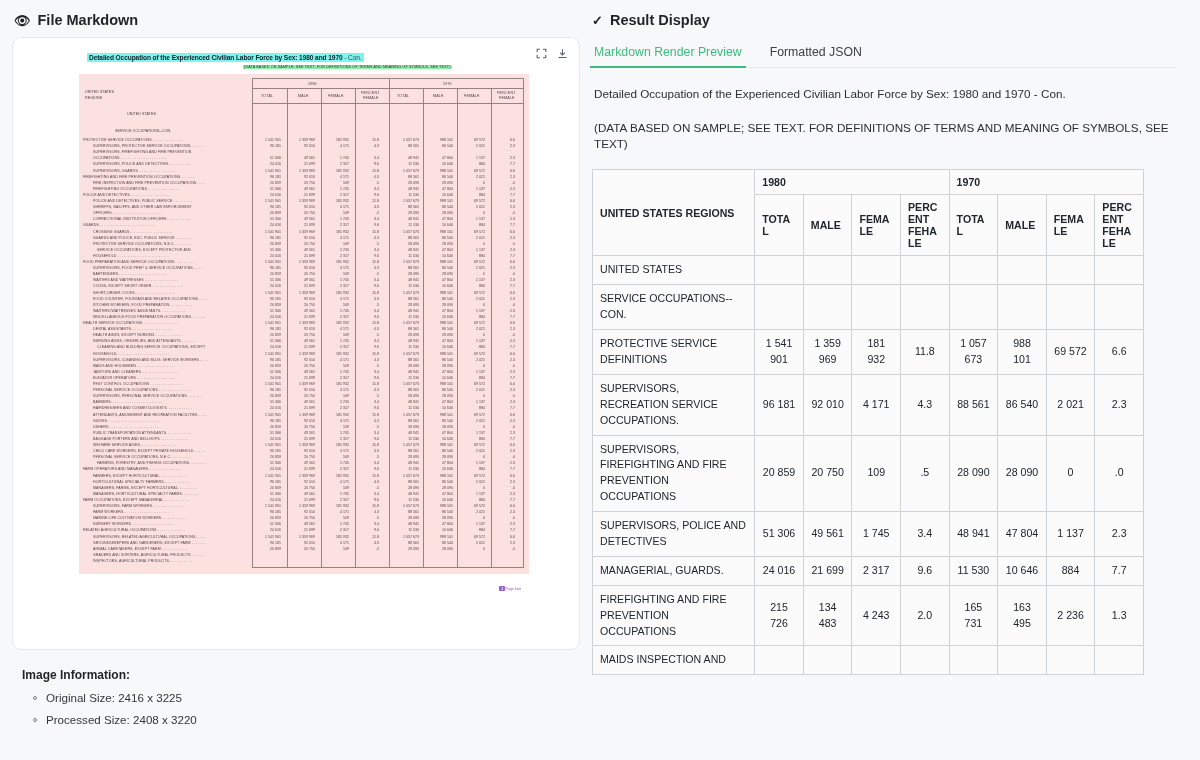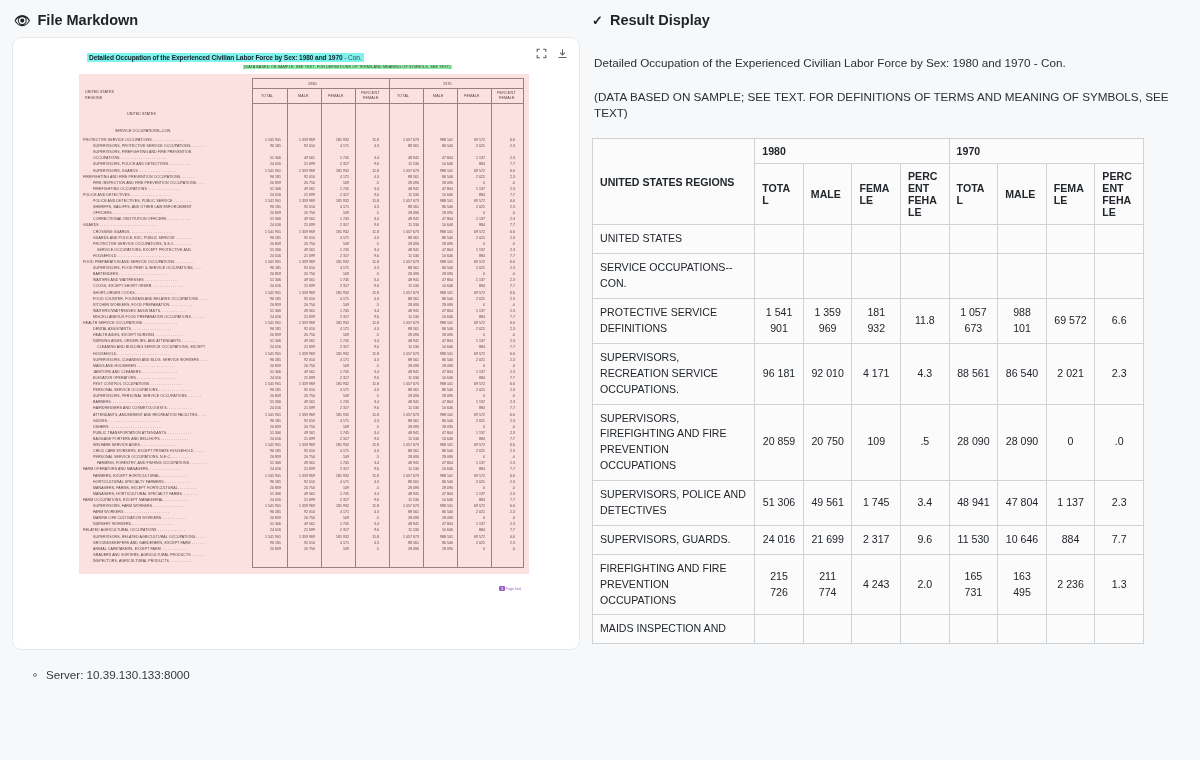--- a/index.html
+++ b/index.html
@@ -910,36 +910,45 @@
 
           <div class="page-foot">
             <span class="pf-badge">1</span>
             <span class="pf-label">Page foot</span>
           </div>
         </div>
       </div>
     </div>
 
     <div class="image-info">
+      <h4>Image Information:</h4>
       <ul id="info-list">
           <li>
             <span class="bullet"></span>
-            <span>Server: 10.39.130.133:8000</span>
+            <span>Original Size: 2416 x 3225</span>
+          </li>
+          <li>
+            <span class="bullet"></span>
+            <span>Processed Size: 2408 x 3220</span>
           </li>
         </ul>
     </div>
   </div>
 
   <div class="right-panel">
 
     <div class="panel-header">
       <span class="icon">✓</span>
       <span>Result Display</span>
     </div>
 
+    <div class="tabs">
+      <div class="tab active">Markdown Render Preview</div>
+      <div class="tab">Formatted JSON</div>
+    </div>
 
     <div class="md-area">
       <p class="md-p">Detailed Occupation of the Experienced Civilian Labor Force by Sex: 1980 and 1970 - Con.</p>
       <p class="md-p">(DATA BASED ON SAMPLE; SEE TEXT. FOR DEFINITIONS OF TERMS AND MEANING OF SYMBOLS, SEE TEXT)</p>
 
       <table class="md-table">
         <colgroup>
           <col class="c-label">
             <col class="c-num">
             <col class="c-num">
@@ -1028,34 +1037,34 @@
               <td class="num">51 306</td>
               <td class="num">49 561</td>
               <td class="num">1 745</td>
               <td class="num">3.4</td>
               <td class="num">48 941</td>
               <td class="num">47 804</td>
               <td class="num">1 137</td>
               <td class="num">2.3</td>
             </tr>
             <tr>
-              <td class="lbl">SUPERVISORS, GUARDS.</td>
+              <td class="lbl">MANAGERIAL, GUARDS.</td>
               <td class="num">24 016</td>
               <td class="num">21 699</td>
               <td class="num">2 317</td>
               <td class="num">9.6</td>
               <td class="num">11 530</td>
               <td class="num">10 646</td>
               <td class="num">884</td>
               <td class="num">7.7</td>
             </tr>
             <tr>
               <td class="lbl">FIREFIGHTING AND FIRE PREVENTION OCCUPATIONS</td>
               <td class="num">215 726</td>
-              <td class="num">211 774</td>
+              <td class="num">134 483</td>
               <td class="num">4 243</td>
               <td class="num">2.0</td>
               <td class="num">165 731</td>
               <td class="num">163 495</td>
               <td class="num">2 236</td>
               <td class="num">1.3</td>
             </tr>
             <tr>
               <td class="lbl">MAIDS INSPECTION AND</td>
               <td class="num"></td>

